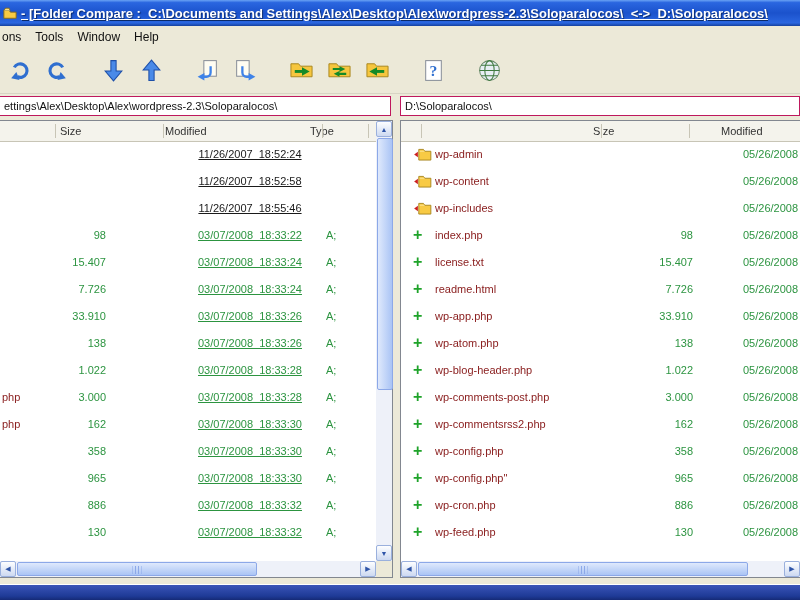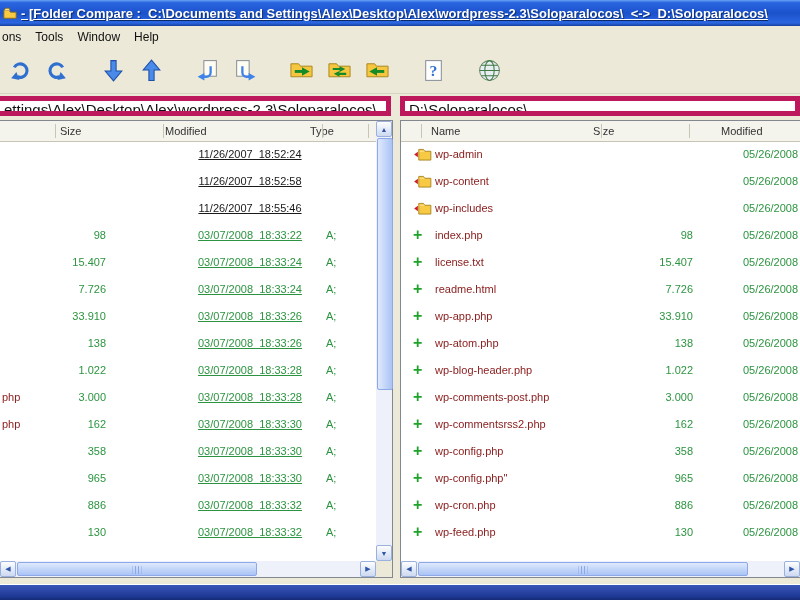--- a/index.html
+++ b/index.html
@@ -18,25 +18,25 @@
   .menu-item{padding:3px 9px 3px 5px;cursor:default;}
   .menu-item:first-child{padding-left:2px;}
   
   .toolbar{position:absolute;top:48px;left:0;width:800px;height:45px;display:flex;
     align-items:center;border-bottom:1px solid #d8d4c4;}
   .tbtn{width:32px;height:32px;margin:0 2px;display:flex;align-items:center;
     justify-content:center;border:1px solid transparent;}
   .tbtn svg{width:25px;height:25px;}
   .tbtn.gap{margin-left:20px;}
   
-  .pathbox{position:absolute;top:96px;height:20px;background:#fff;border:5px solid #be185d;
-    font-size:15px;line-height:18px;padding:0 4px;box-sizing:border-box;
+  .pathbox{position:absolute;top:96px;height:20px;background:#fff;border:1px solid #be185d;
+    font-size:11px;line-height:18px;padding:0 4px;box-sizing:border-box;
     white-space:nowrap;overflow:hidden;color:#111;}
   .path-left{left:0;width:391px;border-left:none;}
-  .path-right{left:400px;width:400px;text-decoration:underline;}
+  .path-right{left:400px;width:400px;}
   
   .pane{position:absolute;top:120px;height:458px;background:#fff;border:1px solid #828790;box-sizing:border-box;}
   .pane-left{left:-1px;width:394px;}
   .pane-right{left:400px;width:401px;}
   .pane-header{position:absolute;top:0;left:0;right:0;height:20px;background:#f4f3ec;
     border-bottom:1px solid #c8c5b6;font-size:11px;color:#333;}
   .hcell{position:absolute;top:0;height:28px;line-height:20px;text-align:left;cursor:default;}
   .hsep{position:absolute;top:3px;height:14px;width:1px;background:#c8c5b6;}
   .lh-size{left:60px;width:120px;} .lh-mod{left:165px;width:170px;} .lh-type{left:310px;width:60px;}
   .rh-name{left:30px;width:140px;} .rh-size{left:192px;width:90px;} .rh-mod{left:320px;width:90px;}
@@ -283,21 +283,20 @@
   <div class="hscroll hs-left">
     <div class="sbtn left">◀</div>
     <div class="hthumb ht-left"></div>
     <div class="sbtn right">▶</div>
   </div>
   <div class="corner"></div>
 </div>
 
 <div class="pane pane-right">
   <div class="pane-header">
-    <span class="hcell rh-name">Name</span>
     <span class="hcell rh-size">Size</span>
     <span class="hcell rh-mod">Modified</span>
     <span class="hsep" style="left:20px"></span>
     <span class="hsep" style="left:200px"></span>
     <span class="hsep" style="left:288px"></span>
   </div>
   <div class="rows rows-right" id="right-rows">
       <div class="grid-row" style="top: 0px;">
         <span class="cell ricon"><svg viewBox="0 0 20 14" width="19" height="13">
             <path d="M5 4L1 7l4 3z" fill="#cc2020"></path>

